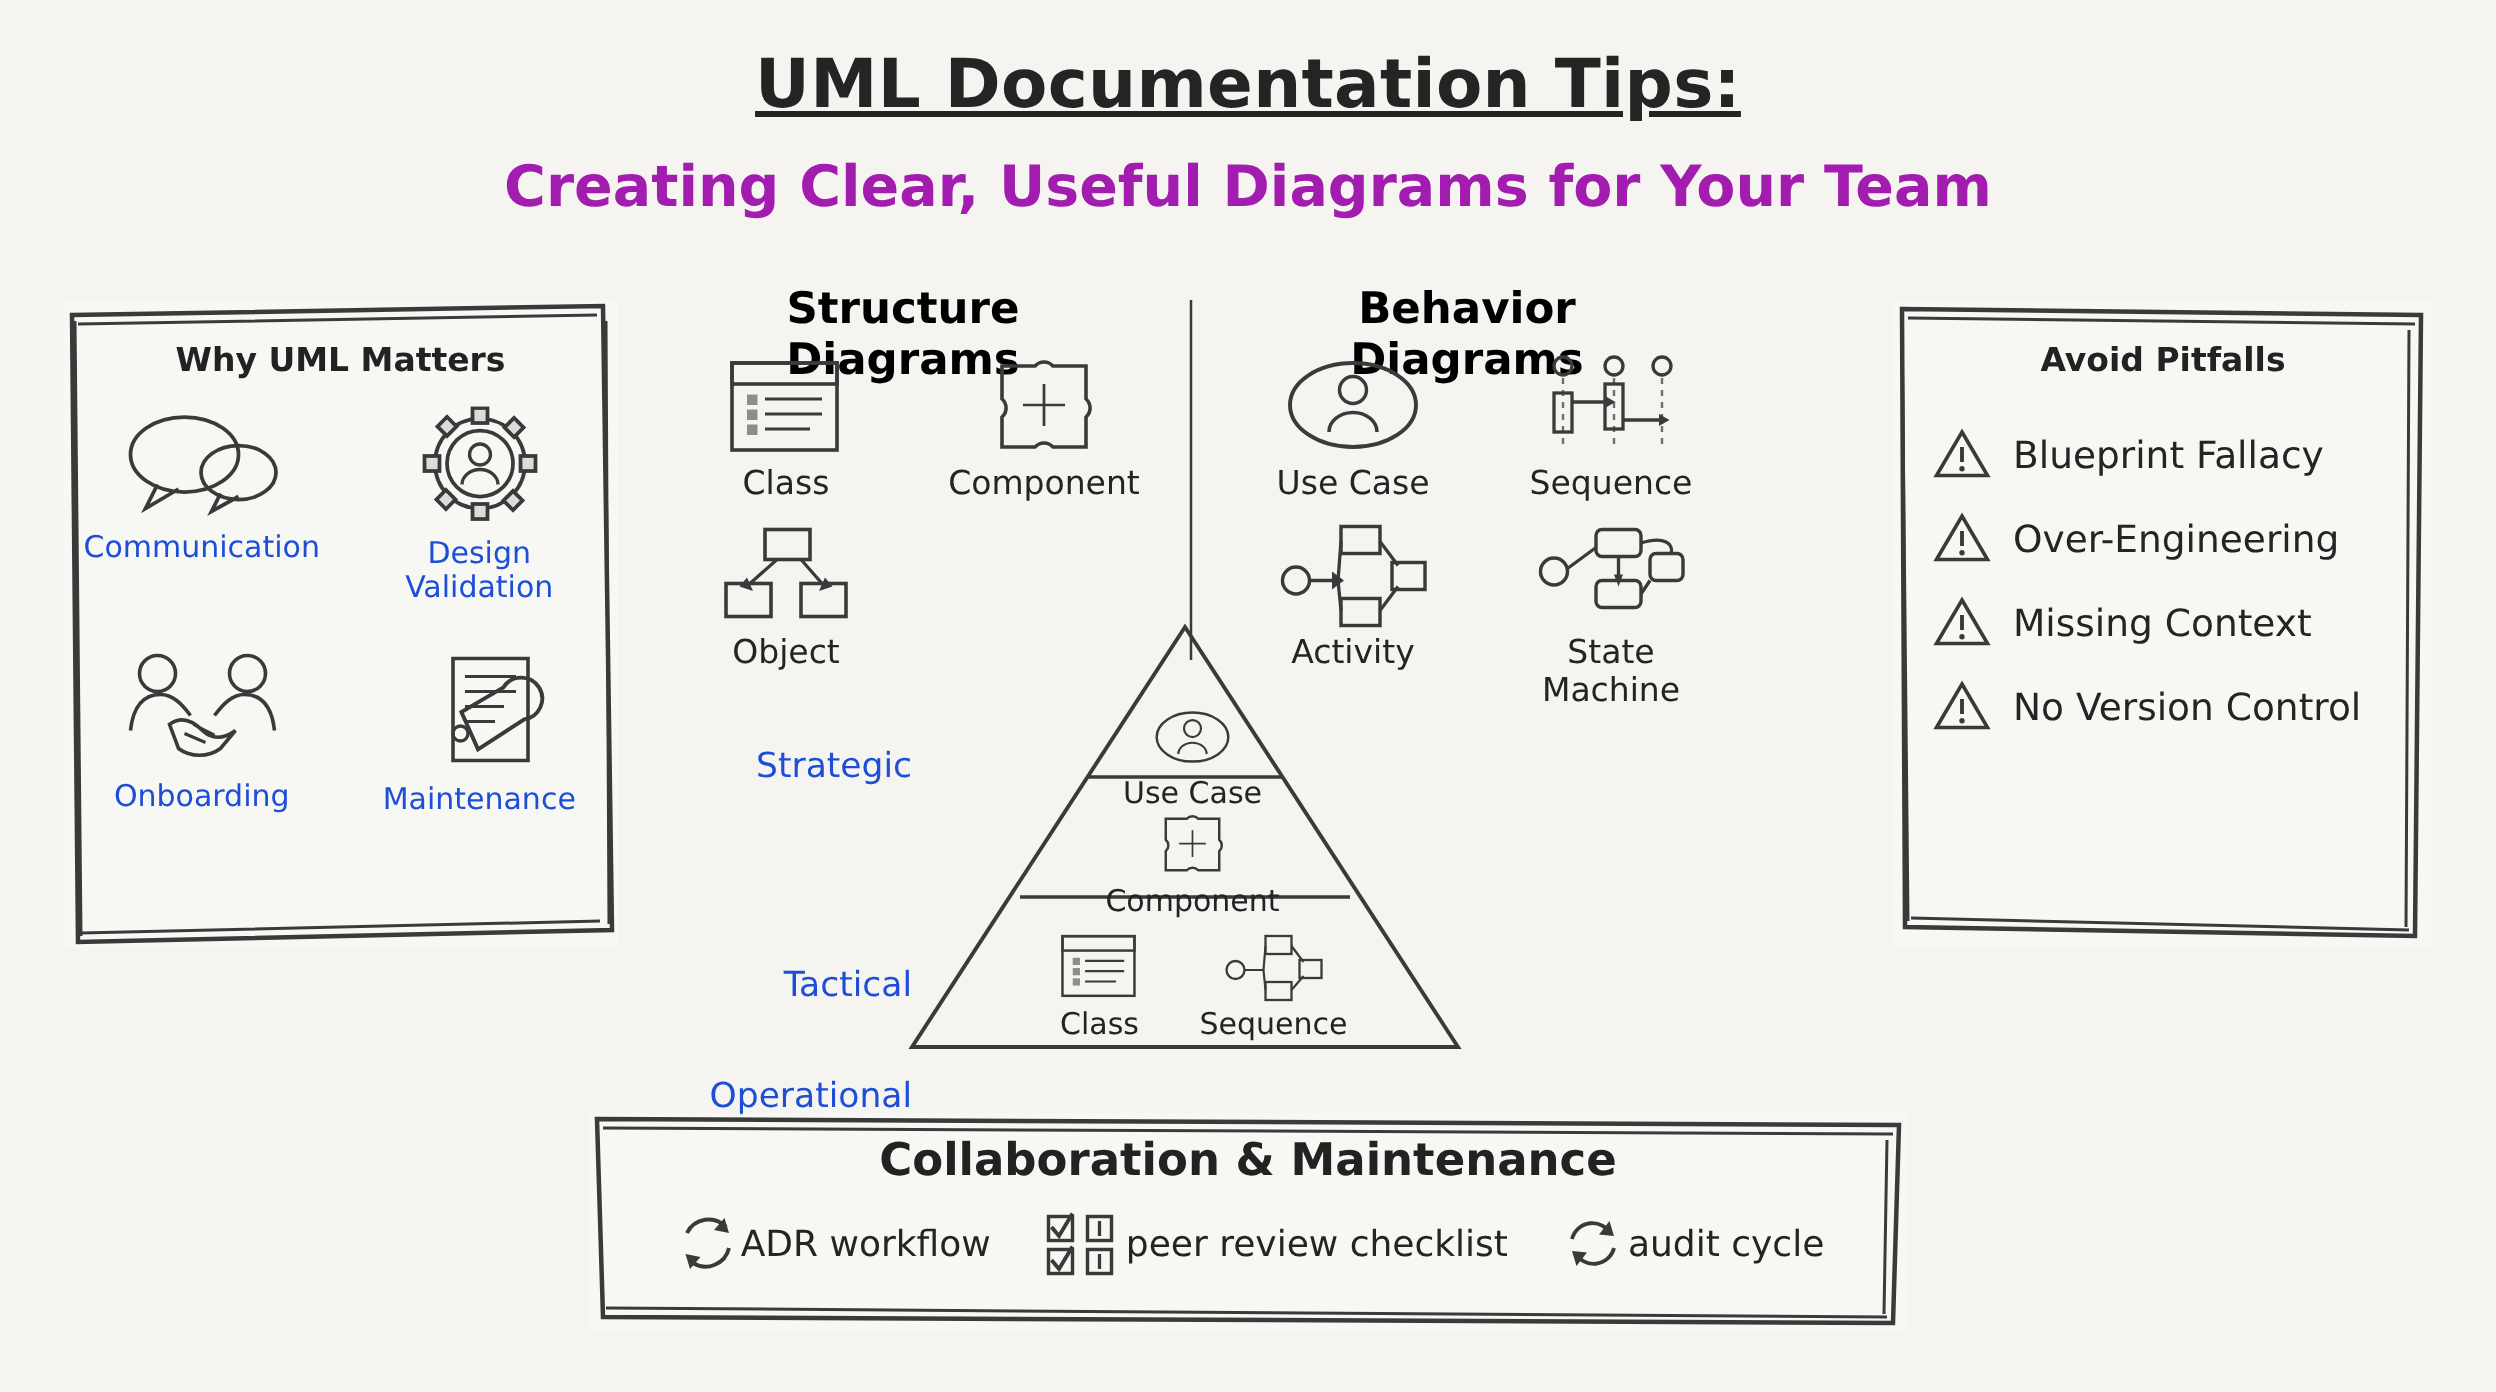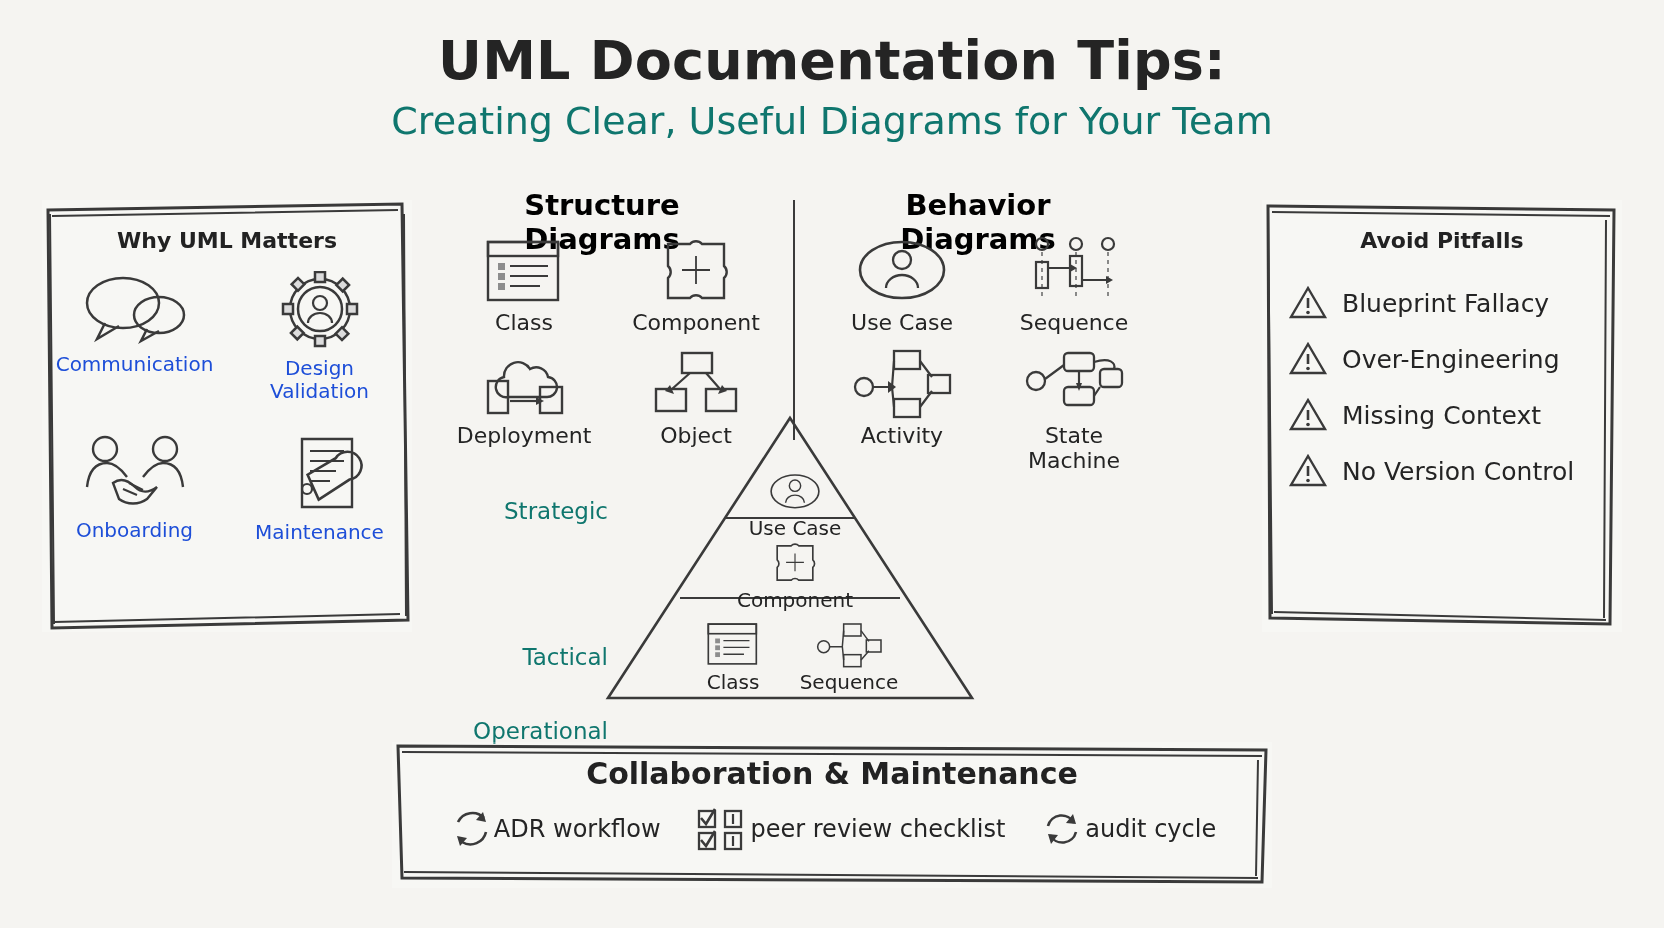--- a/index.html
+++ b/index.html
@@ -22,32 +22,33 @@
   }
   
   .title-block {
     position: absolute;
     top: 30px;
     left: 0;
     width: 100%;
     text-align: center;
   }
   .title-line1 {
-    font-size: 54px;
+    font-size: 45px;
     font-weight: 700;
     letter-spacing: 0.2px;
     color: #242424;
     line-height: 1.15;
+    text-decoration: underline;
   }
   .title-line2 {
     font-size: 38px;
-    font-weight: 400;
-    color: #0f766e;
+    font-weight: 700;
+    color: #a21caf;
     line-height: 1.35;
-    margin-top: 4px;
+    margin-top: 17px;
   }
   
   .panel {
     position: absolute;
     background: rgba(255,255,255,0.25);
   }
   .panel .frame {
     position: absolute;
     inset: 0;
     pointer-events: none;
@@ -152,21 +153,21 @@
   #pyramid {
     position: absolute;
     left: 600px;
     top: 412px;
     width: 380px;
     height: 290px;
   }
   .pyr-tier-label {
     position: absolute;
     font-size: 23px;
-    color: #0f766e;
+    color: #1d4ed8;
     text-align: right;
   }
   #lbl-strategic   { left: 478px; top: 498px; width: 130px; }
   #lbl-tactical    { left: 478px; top: 644px; width: 130px; }
   #lbl-operational { left: 440px; top: 718px; width: 168px; }
 
   .pyr-item {
     position: absolute;
     display: flex;
     flex-direction: column;
@@ -320,32 +321,20 @@
         <svg width="88" height="70" viewBox="0 0 88 70">
           <path class="sk" stroke-width="2.4" fill="#e4e4e2" d="M16,8 H38 a8,8 0 0 1 12,0 H72 V30 a8,8 0 0 1 0,12 V62 H50 a8,8 0 0 0 -12,0 H16 V42 a8,8 0 0 0 0,-12 Z"></path>
           <path class="sk" stroke-width="1.8" d="M44,20 v28 M30,34 h28"></path>
         </svg>
       </span>
       <span class="label">Component</span>
     </div>
     <div class="icon-cell">
       <span>
         <svg width="92" height="72" viewBox="0 0 92 72">
-          <path class="sk" stroke-width="2.4" fill="#ececea" d="M26,30 a14,14 0 0 1 26,-8 a12,12 0 0 1 18,8 a10,10 0 0 1 -2,20 H30 a10,10 0 0 1 -4,-20 Z"></path>
-          <rect class="sk" stroke-width="2.4" x="10" y="34" width="20" height="32" fill="#dddddb"></rect>
-          <rect class="sk" stroke-width="2.4" x="62" y="40" width="22" height="26" fill="#dddddb"></rect>
-          <path class="sk" stroke-width="2.2" d="M32,54 H58"></path>
-          <path fill="#3a3a3a" d="M58,50 l8,4 l-8,4 z"></path>
-        </svg>
-      </span>
-      <span class="label">Deployment</span>
-    </div>
-    <div class="icon-cell">
-      <span>
-        <svg width="92" height="72" viewBox="0 0 92 72">
           <rect class="sk" stroke-width="2.4" x="32" y="6" width="30" height="20" fill="#e0e0de"></rect>
           <rect class="sk" stroke-width="2.4" x="6" y="42" width="30" height="22" fill="#e0e0de"></rect>
           <rect class="sk" stroke-width="2.4" x="56" y="42" width="30" height="22" fill="#e0e0de"></rect>
           <path class="sk" stroke-width="2.2" d="M40,26 L22,42 M56,26 L70,42"></path>
           <path fill="#3a3a3a" d="M20,38 l4,9 l-9,-3 z M72,38 l-4,9 l9,-3 z"></path>
         </svg>
       </span>
       <span class="label">Object</span>
     </div>
   </div>

